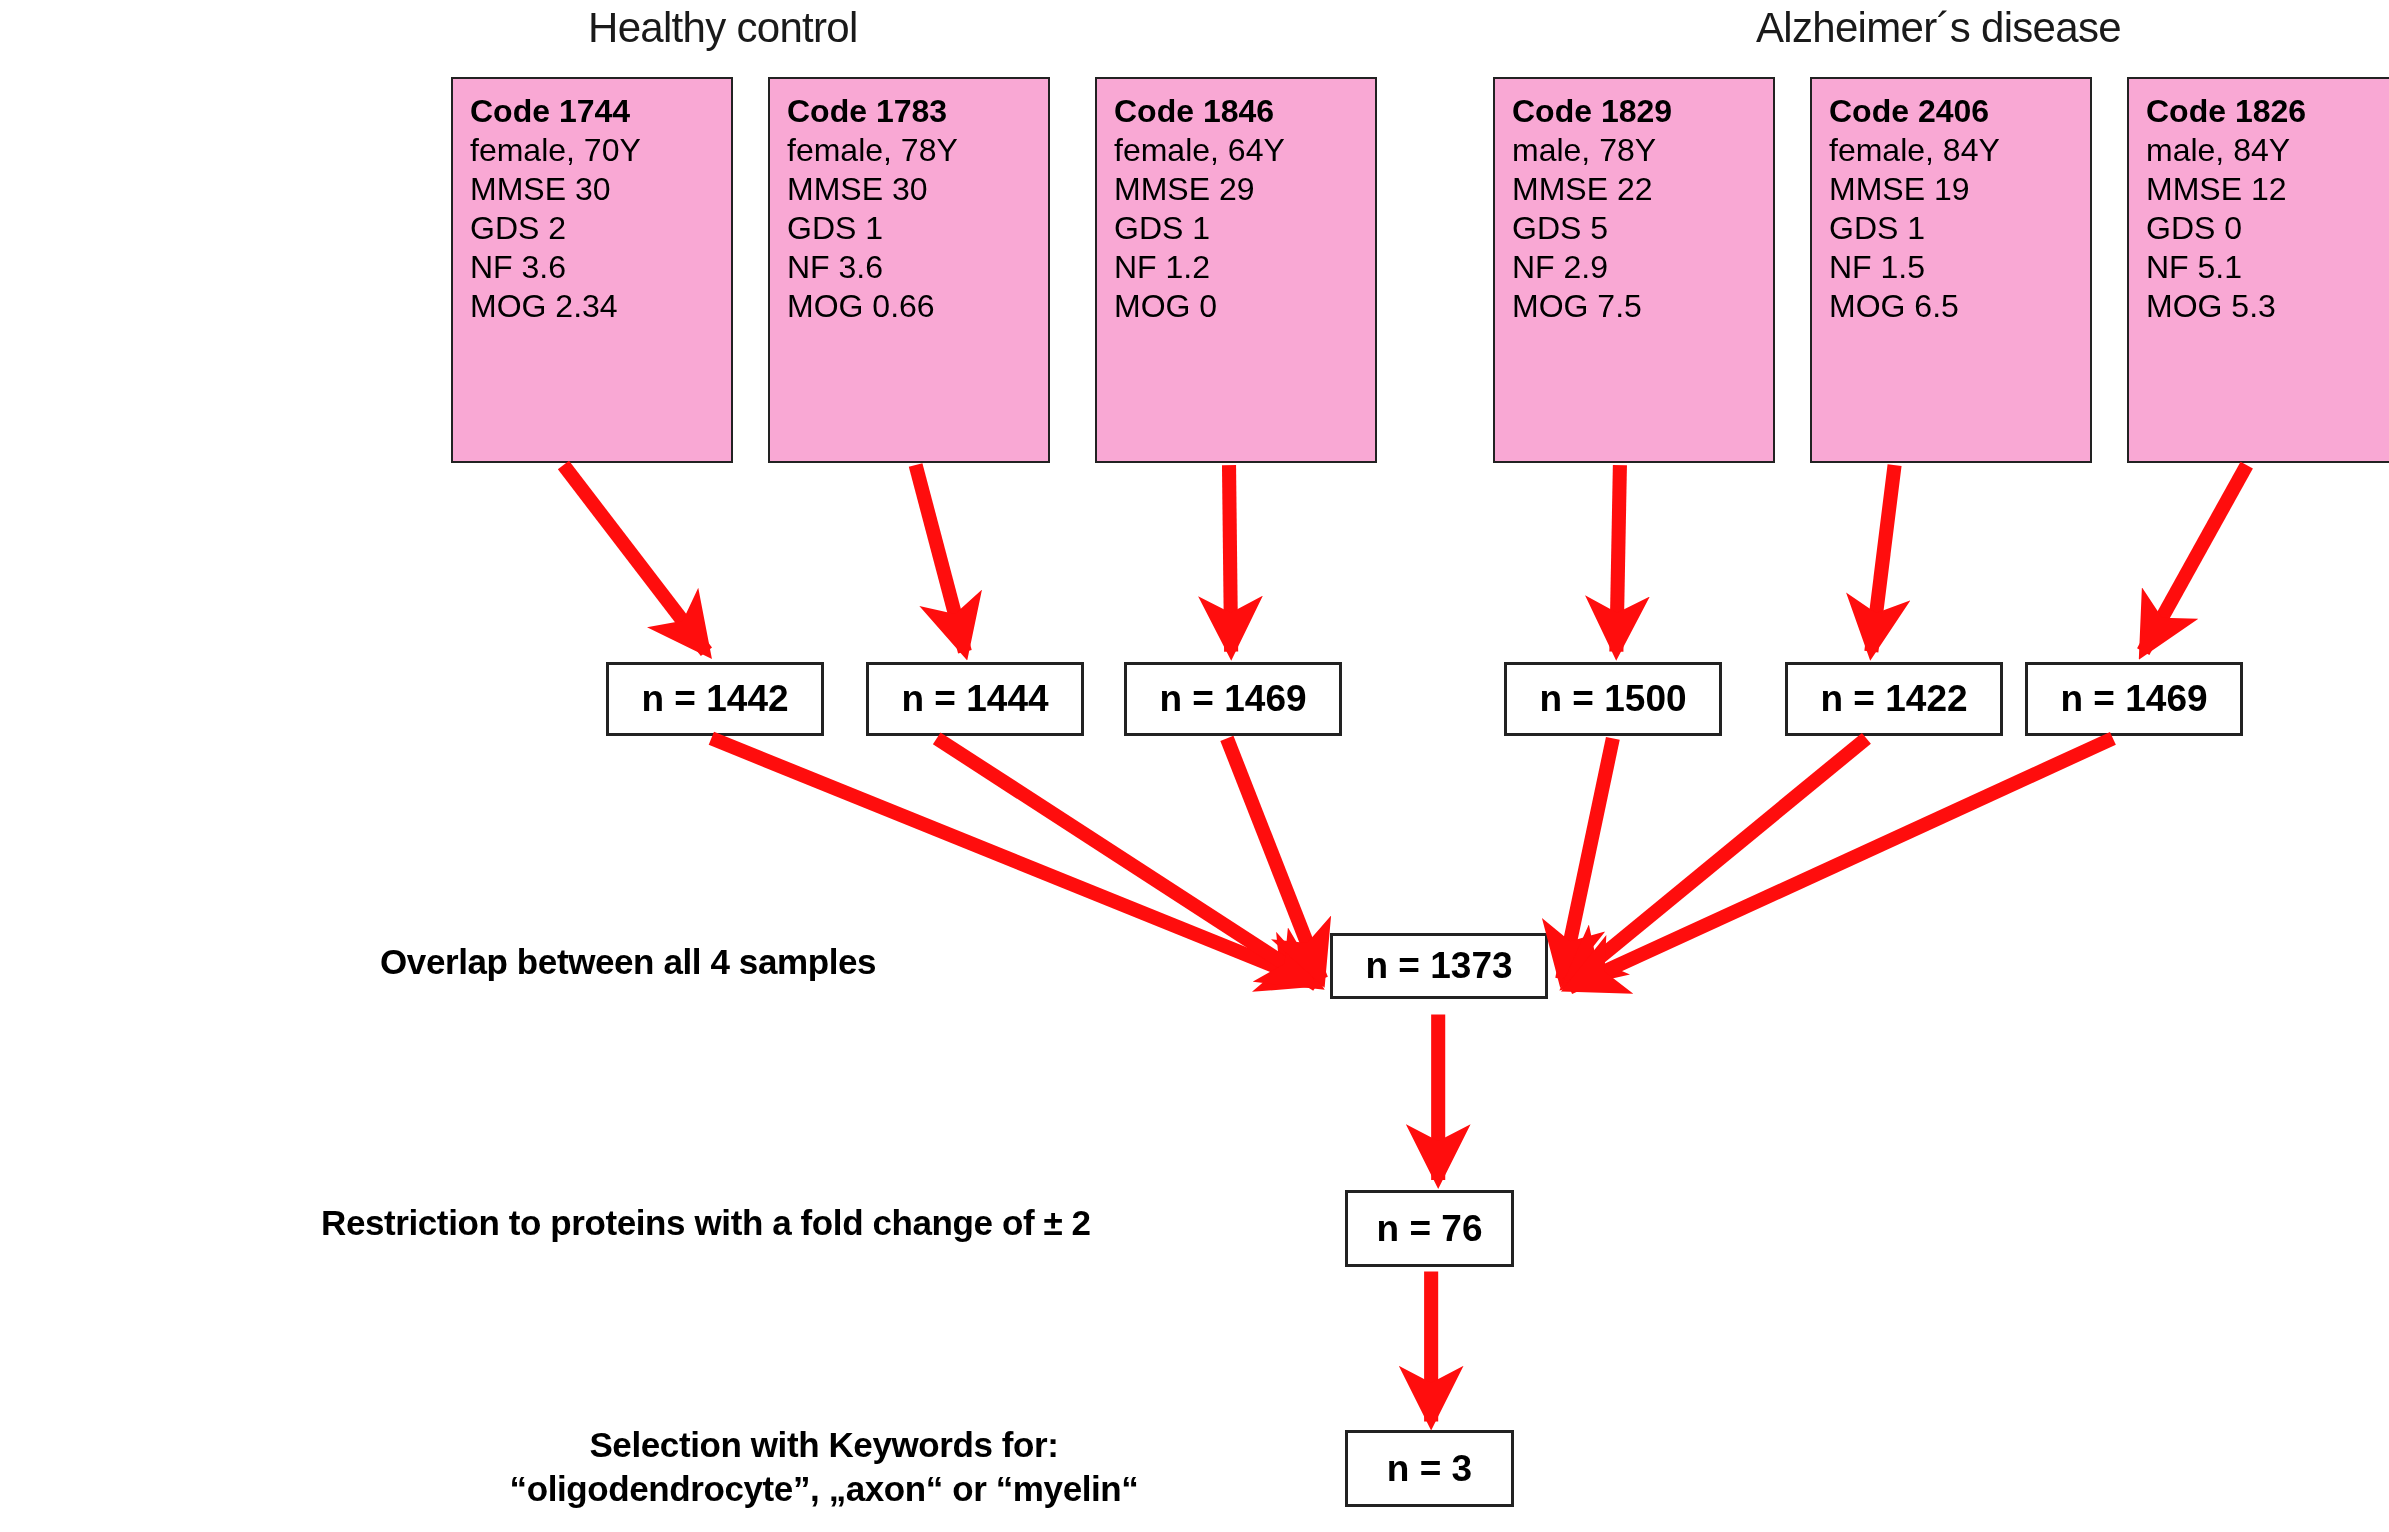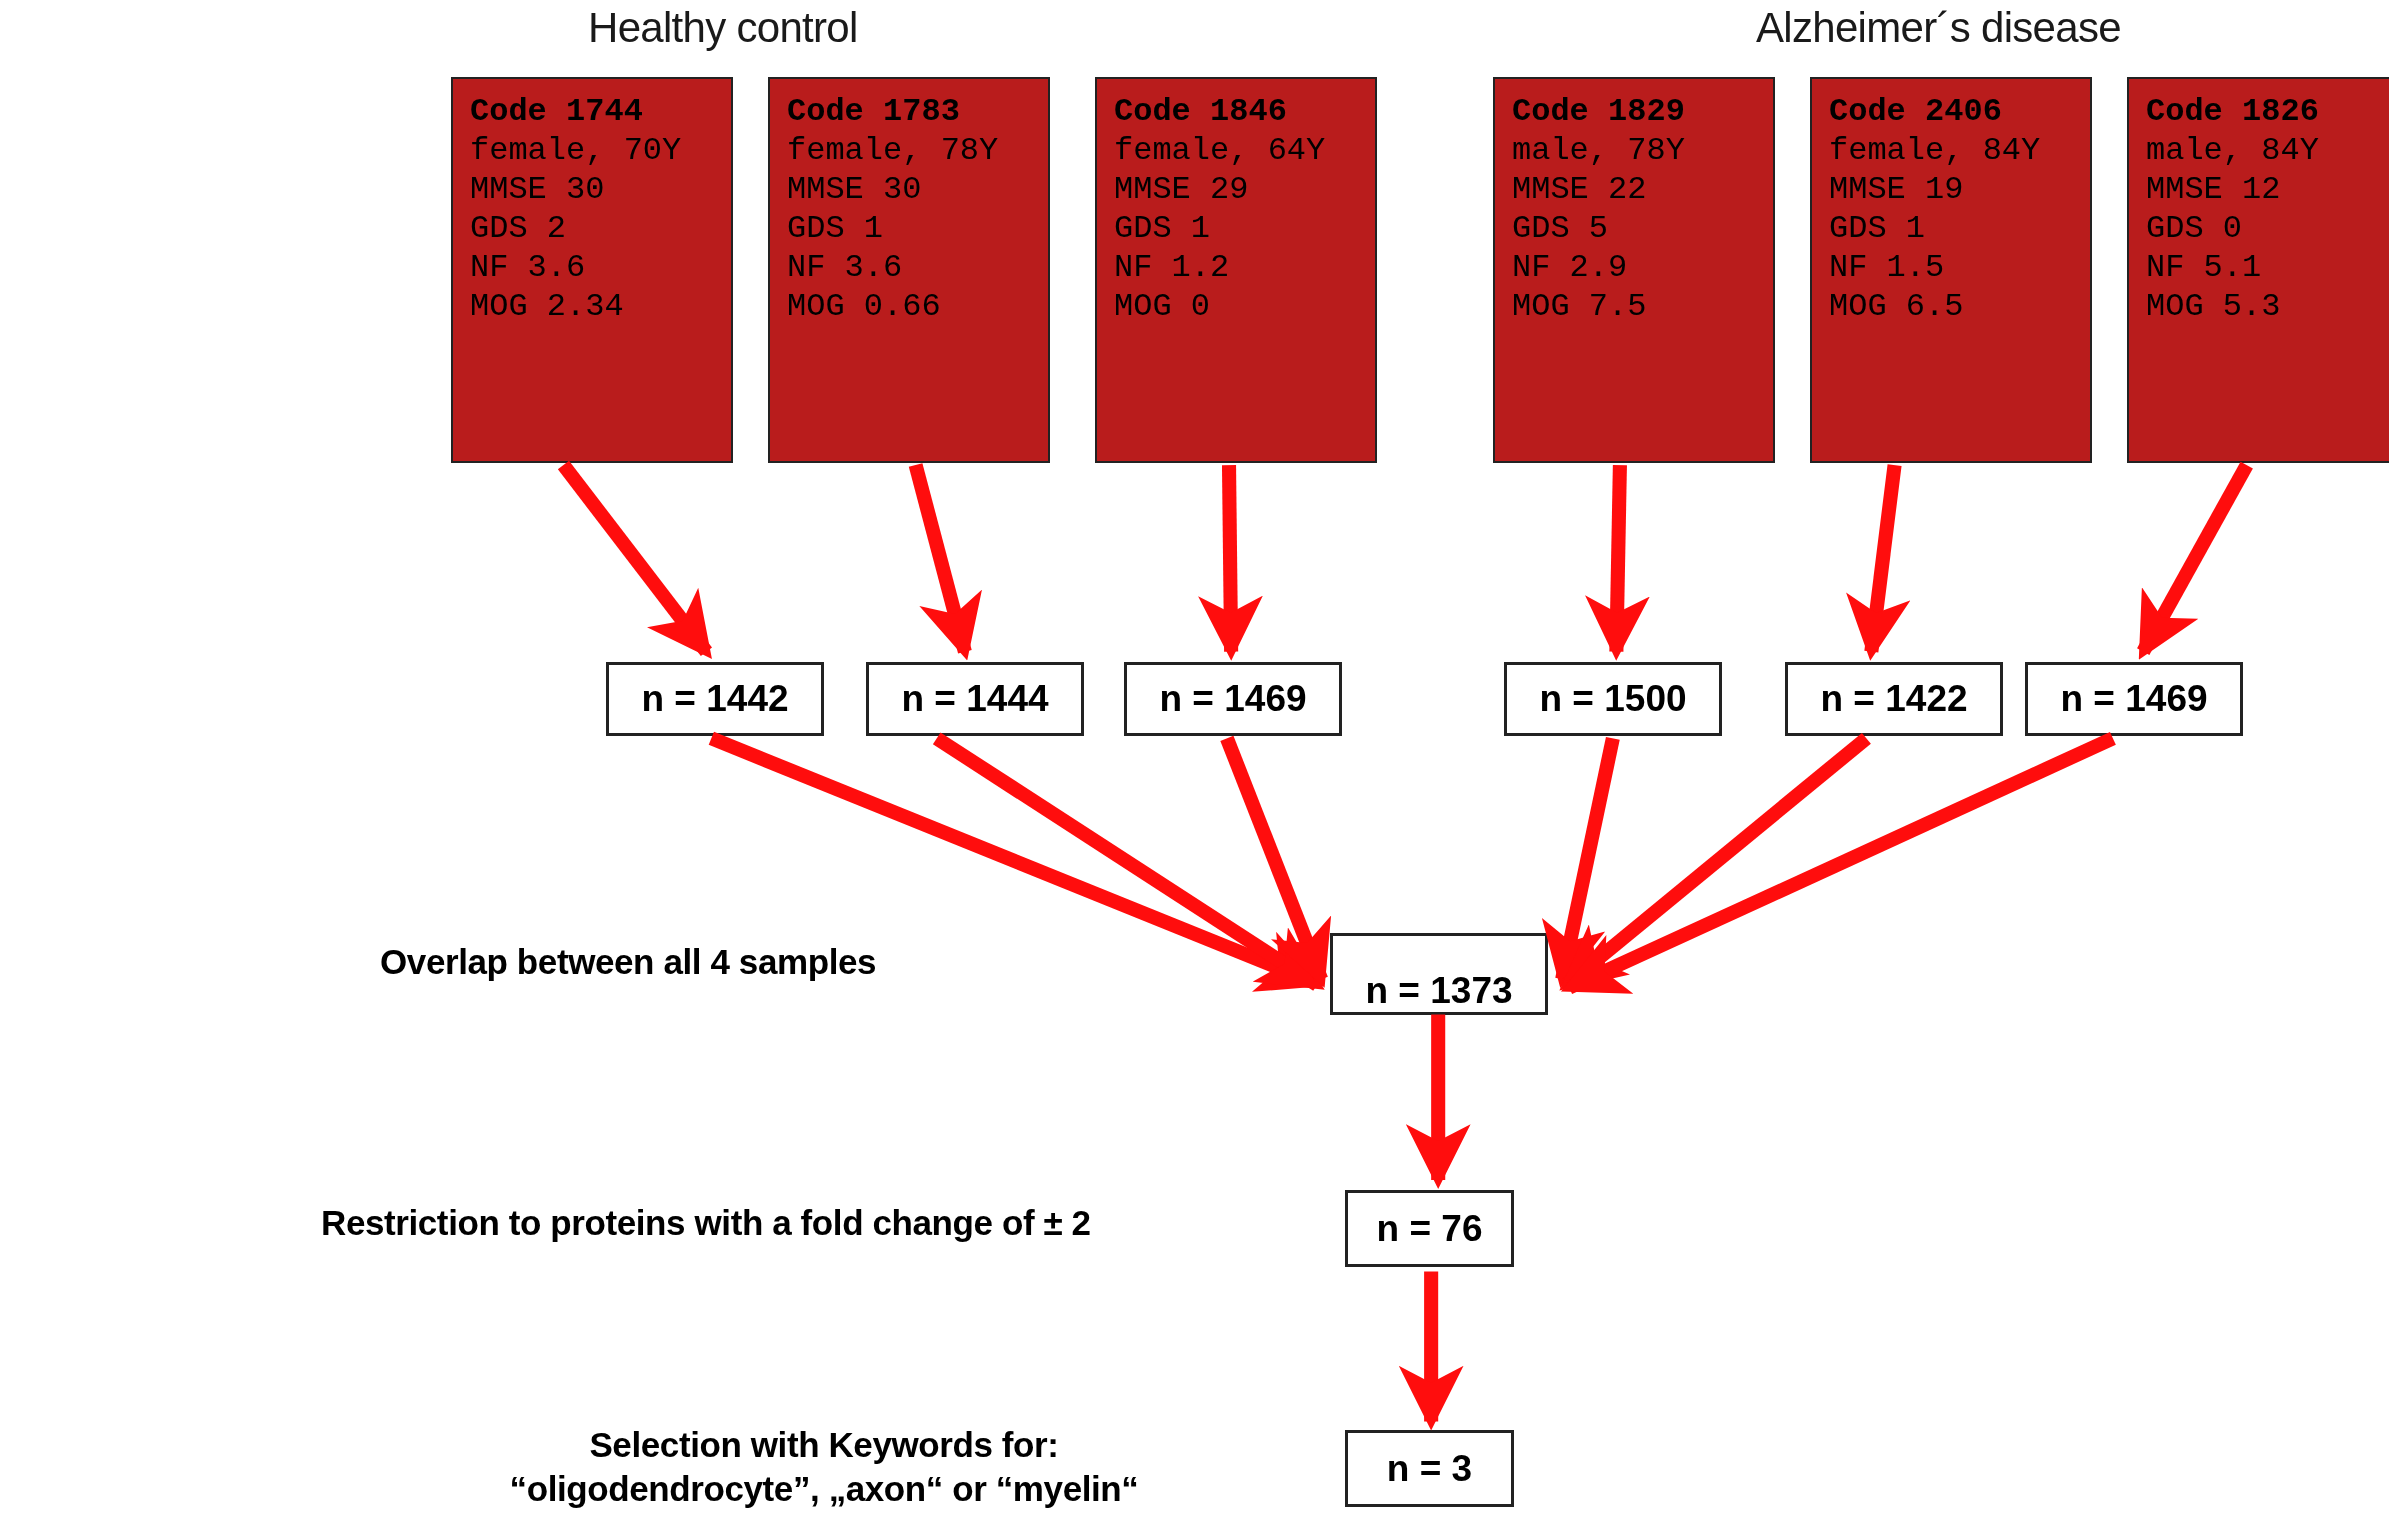--- a/index.html
+++ b/index.html
@@ -5,21 +5,21 @@
   html,body{margin:0;padding:0;background:#ffffff;}
   body{width:2389px;height:1533px;position:relative;overflow:hidden;
        font-family:"Liberation Sans", sans-serif;color:#000;}
   #stage{position:absolute;left:0;top:0;width:2389px;height:1533px;}
 
   .grp-title{position:absolute;font-size:42px;font-weight:400;
              font-family:"Liberation Sans Narrow","Liberation Sans",sans-serif;
              letter-spacing:-0.7px;white-space:nowrap;color:#1a1a1a;margin-left:44px;}
 
   .code-box{position:absolute;box-sizing:border-box;border:2.8px solid #222;
-            background:#b91c1c;padding:12.7px 0 0 17px;font-family:Liberation Mono, monospace;}
+            background:#f9a8d4;padding:12.7px 0 0 17px;}
   .code-box .ln{font-size:32px;line-height:39px;white-space:nowrap;color:#000;}
   .code-box .ln.hd{font-weight:bold;}
 
   .n-box{position:absolute;box-sizing:border-box;border:3.5px solid #222;
          background:#fff;display:flex;align-items:center;justify-content:center;}
   .n-box span{font-size:37px;font-weight:bold;white-space:nowrap;
               font-family:"Liberation Sans Narrow","Liberation Sans",sans-serif;
               letter-spacing:0px;}
 
   .row-label{position:absolute;font-weight:bold;font-size:35px;line-height:44px;
@@ -109,21 +109,21 @@
     <span>n = 1500</span>
   </div>
   <div class="n-box" style="left:1765px;top:662px;width:218px;height:74px;margin-left:20px;">
     <span>n = 1422</span>
   </div>
   <div class="n-box" style="left:2025px;top:662px;width:218px;height:74px;">
     <span>n = 1469</span>
   </div>
 
   <div class="row-label" style="left:380px;top:940px;width:810px;">Overlap between all 4 samples</div>
-  <div class="n-box" style="left:1330px;top:933px;width:218px;height:82px;align-items:flex-end;">
+  <div class="n-box" style="left:1330px;top:933px;width:218px;height:66px;">
     <span>n = 1373</span>
   </div>
 
   <div class="row-label" style="left:321px;top:1201px;width:972px;">Restriction to proteins with a fold change of ± 2</div>
   <div class="n-box" style="left:1345px;top:1190px;width:169px;height:77px;">
     <span>n = 76</span>
   </div>
 
   <div class="row-label ctr" style="left:345px;top:1423px;width:958px;">
     <div>Selection with Keywords for:</div>

